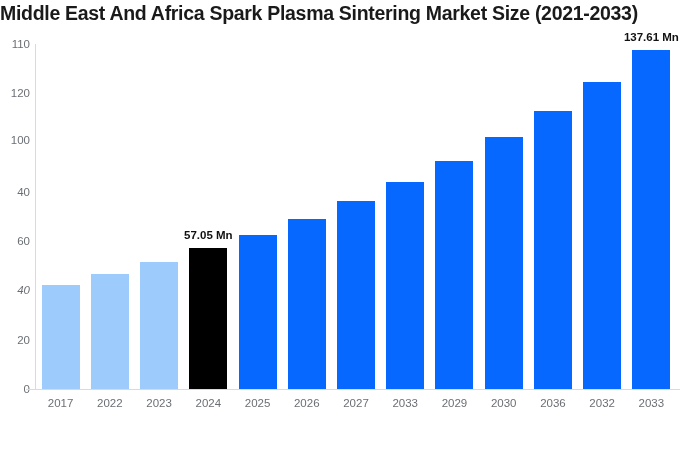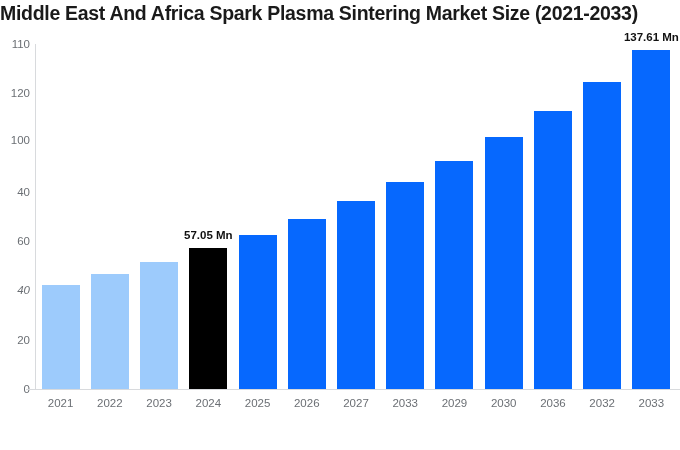--- a/index.html
+++ b/index.html
@@ -147,21 +147,21 @@
       <div class="bar" style="left: 301px; width: 38px; height: 187.779px; bottom: 0px; background: rgb(6, 104, 254);"></div>
       <div class="bar" style="left: 350.231px; width: 38px; height: 207px; bottom: 0px; background: rgb(6, 104, 254);"></div>
       <div class="bar" style="left: 399.462px; width: 38px; height: 228.193px; bottom: 0px; background: rgb(6, 104, 254);"></div>
       <div class="bar" style="left: 448.692px; width: 38px; height: 251.85px; bottom: 0px; background: rgb(6, 104, 254);"></div>
       <div class="bar" style="left: 497.923px; width: 38px; height: 277.971px; bottom: 0px; background: rgb(6, 104, 254);"></div>
       <div class="bar" style="left: 547.154px; width: 38px; height: 307.05px; bottom: 0px; background: rgb(6, 104, 254);"></div>
       <div class="bar" style="left: 596.385px; width: 38px; height: 339.11px; bottom: 0px; background: rgb(6, 104, 254);"></div>
     </div>
 
 
-<div class="x-tick-label" style="left: 35.6154px; width: 50px;">2021</div>
+<div class="x-tick-label" style="left: 35.6154px; width: 50px;">2017</div>
     <div class="x-tick-label" style="left: 84.8462px; width: 50px;">2022</div>
     <div class="x-tick-label" style="left: 134.077px; width: 50px;">2023</div>
     <div class="x-tick-label" style="left: 183.308px; width: 50px;">2024</div>
     <div class="x-tick-label" style="left: 232.538px; width: 50px;">2025</div>
     <div class="x-tick-label" style="left: 281.769px; width: 50px;">2026</div>
     <div class="x-tick-label" style="left: 331px; width: 50px;">2027</div>
     <div class="x-tick-label" style="left: 380.231px; width: 50px;">2033</div>
     <div class="x-tick-label" style="left: 429.462px; width: 50px;">2029</div>
     <div class="x-tick-label" style="left: 478.692px; width: 50px;">2030</div>
     <div class="x-tick-label" style="left: 527.923px; width: 50px;">2036</div>

